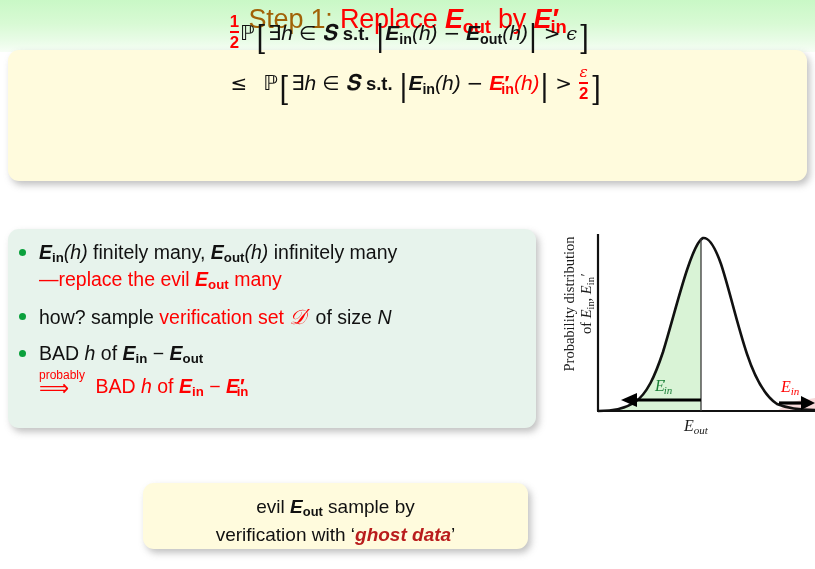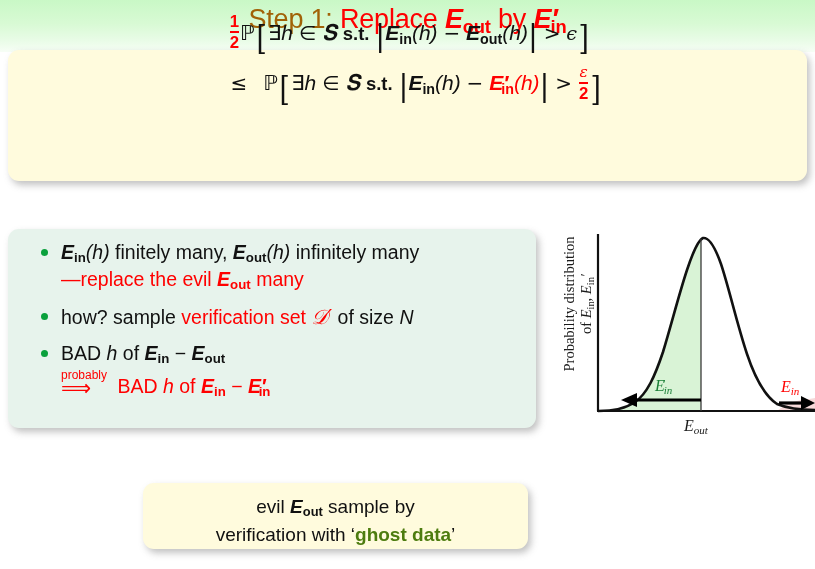--- a/index.html
+++ b/index.html
@@ -120,21 +120,21 @@
     font-size: 1.04em;
   }
   .le { font-family: "DejaVu Sans", sans-serif; font-size: 0.95em; }
   .ex { font-family: "DejaVu Sans", sans-serif; }
   .eps { font-family: "DejaVu Serif", serif; font-style: italic; font-size: 0.92em; }
   .st { font-weight: bold; font-family: "Liberation Sans", sans-serif; font-size: 0.88em; }
 
   
   .bullets {
     position: absolute;
-    left: 34px; top: 240px;
+    left: 12px; top: 240px;
     width: 500px;
     font-size: 19.5px;
     color: #111111;
     line-height: 1.30;
   }
   .bullet-row { position: relative; padding-left: 27px; margin-bottom: 11px; }
   .dot {
     position: absolute;
     left: 7px; top: 9px;
     width: 7px; height: 7px;
@@ -168,21 +168,21 @@
   
   .bottom-text {
     position: absolute;
     left: 143px; top: 494px;
     width: 385px;
     text-align: center;
     font-size: 19px;
     color: #111111;
     line-height: 1.42;
   }
-  .ghost { color: #4d7c0f; font-weight: bold; }
+  .ghost { color: #b91c1c; font-weight: bold; font-style: italic; }
 
   
   .chart-wrap {
     position: absolute;
     left: 545px; top: 228px;
     width: 270px; height: 208px;
   }
   .ylabel {
     position: absolute;
     left: -52px; top: 58px;

